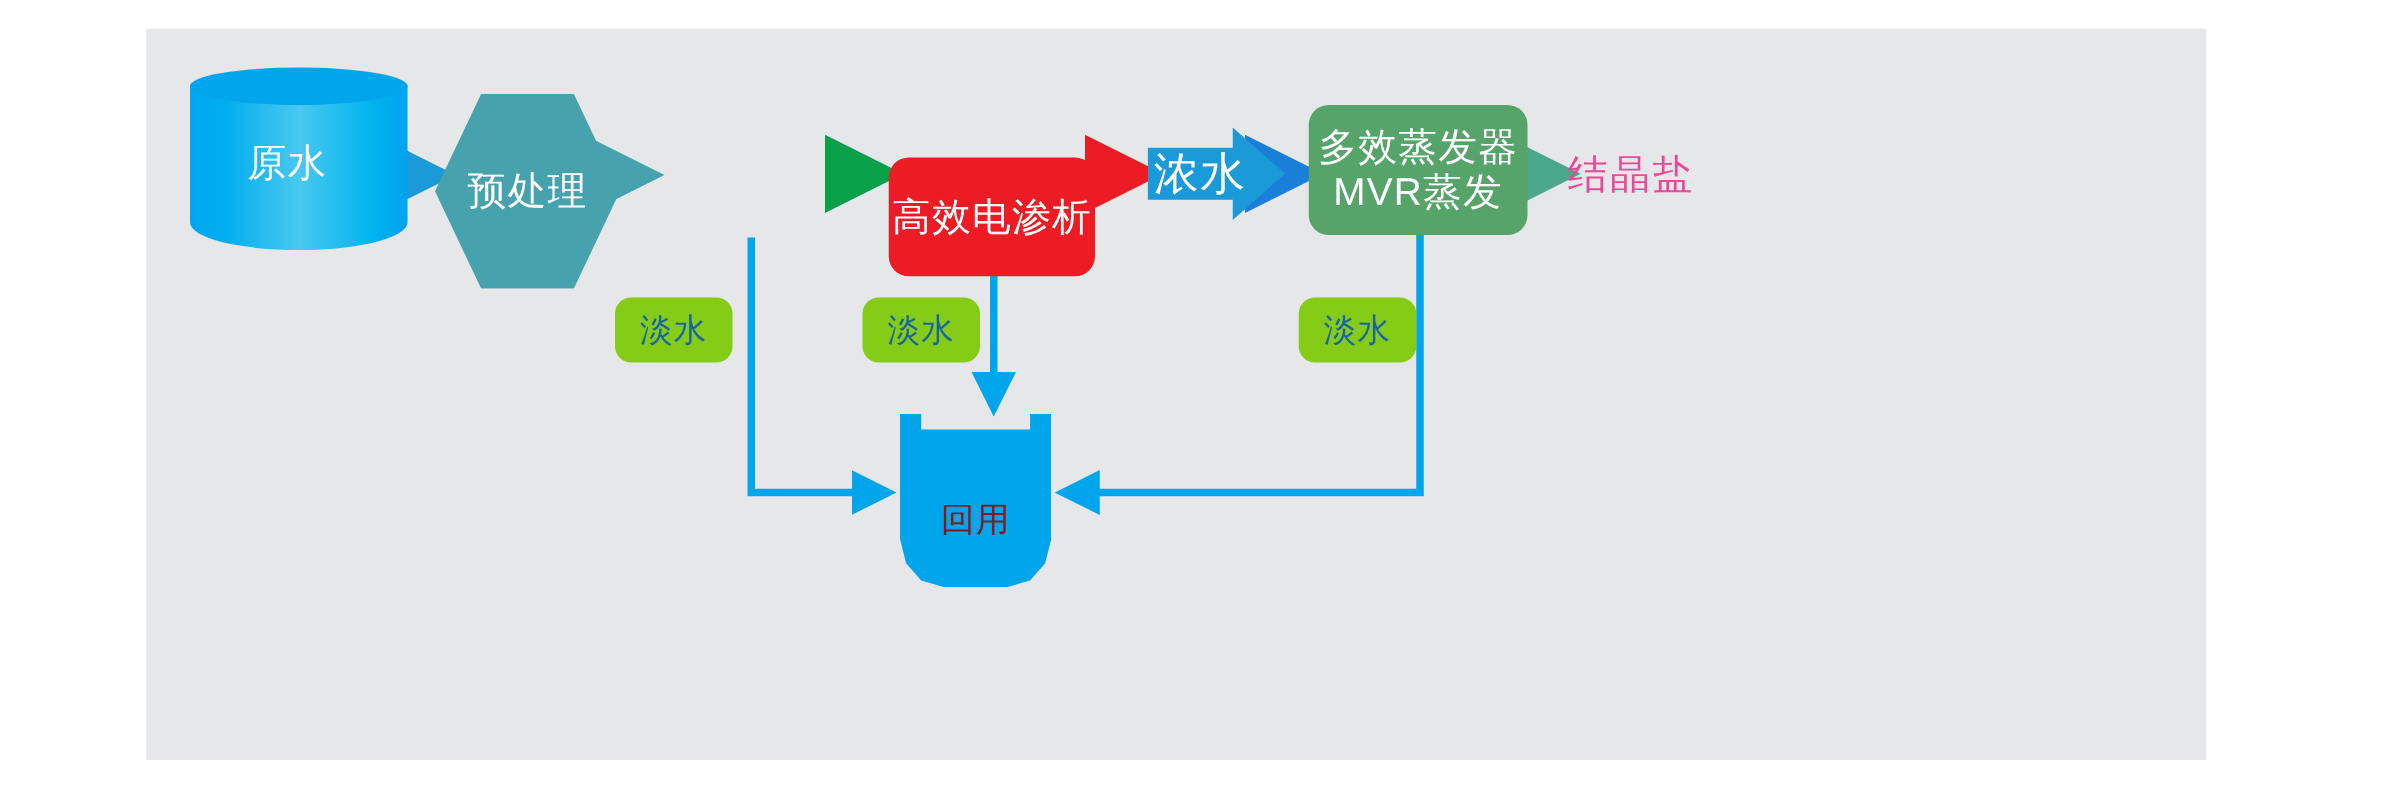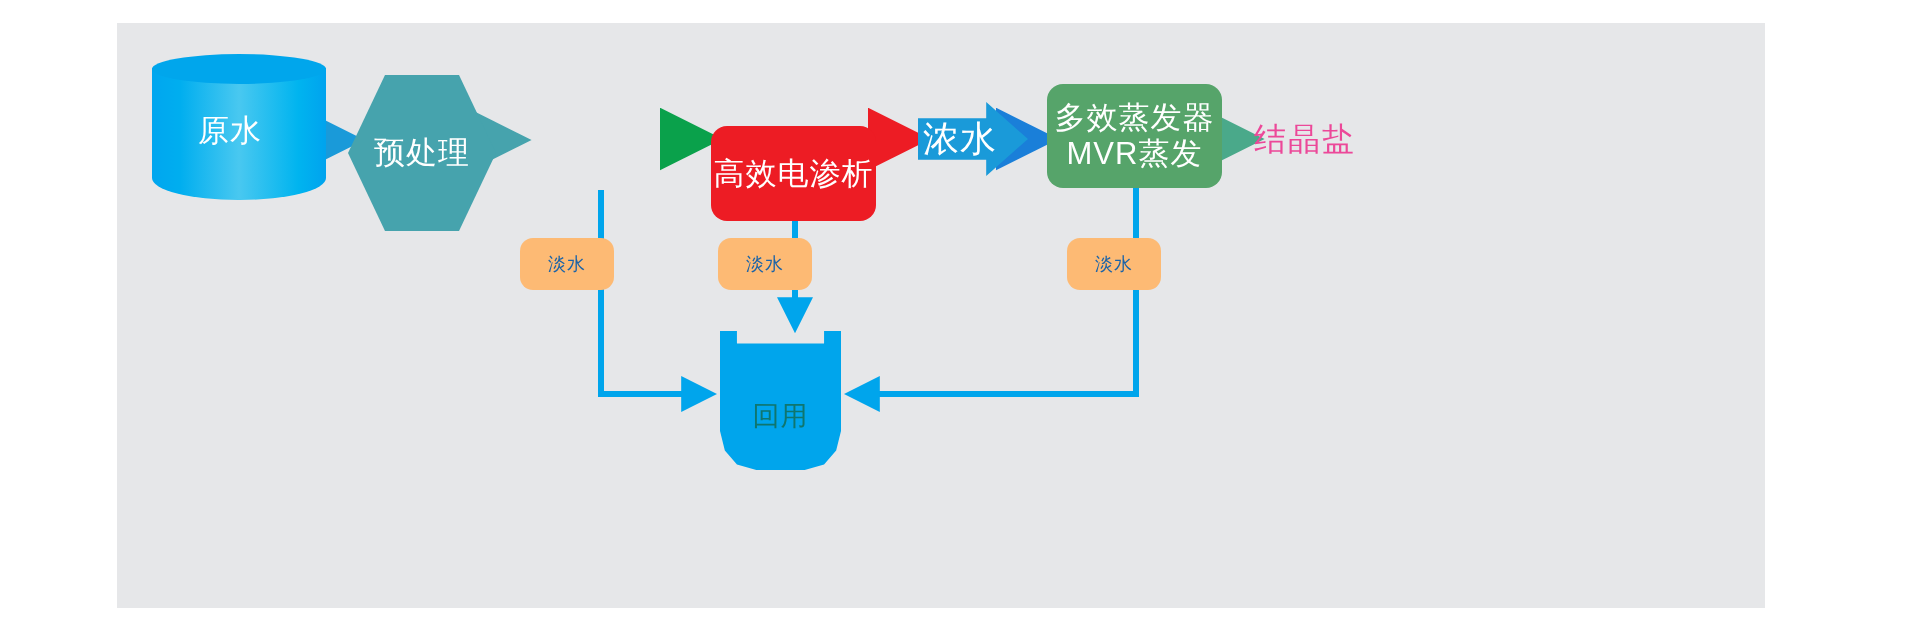--- a/index.html
+++ b/index.html
@@ -58,37 +58,37 @@
 
   
   #salt-text{
     position:absolute;left:1254px;top:116px;width:130px;height:48px;
     color:#ec4899;font-size:32px;letter-spacing:2px;
     display:flex;align-items:center;justify-content:flex-start;
   }
 
   
   .pill{
-    position:absolute;background:#fdba74;border-radius:13px;
+    position:absolute;background:#84cc16;border-radius:13px;
     display:flex;align-items:center;justify-content:center;
-    color:#1a63a8;font-size:18px;letter-spacing:1px;margin-left:28px;
+    color:#1a63a8;font-size:26px;letter-spacing:1px;
   }
   #pill-1{left:492px;top:238px;width:94px;height:52px;}
   #pill-2{left:690px;top:238px;width:94px;height:52px;}
   #pill-3{left:1039px;top:238px;width:94px;height:52px;}
 
   
   #reuse-tank{left:720px;top:331px;width:121px;height:139px;}
   #reuse-tank .tank{
     position:absolute;inset:0;background:#00a5ec;
     clip-path:polygon(0% 0%,14% 0%,14% 9%,86% 9%,86% 0%,100% 0%,
                       100% 72%,96% 86%,86% 96%,70% 100%,30% 100%,
                       14% 96%,4% 86%,0% 72%);
   }
-  #reuse-tank .lbl{color:#0f766e;font-size:27px;top:16px;letter-spacing:1px;}
+  #reuse-tank .lbl{color:#7f1d1d;font-size:27px;top:16px;letter-spacing:1px;}
 </style>
 </head>
 <body>
 
 <div id="canvas">
 
   <div class="panel"></div>
 
   <svg width="1920" height="630" style="position:absolute;left:0;top:0;">
     <defs>

